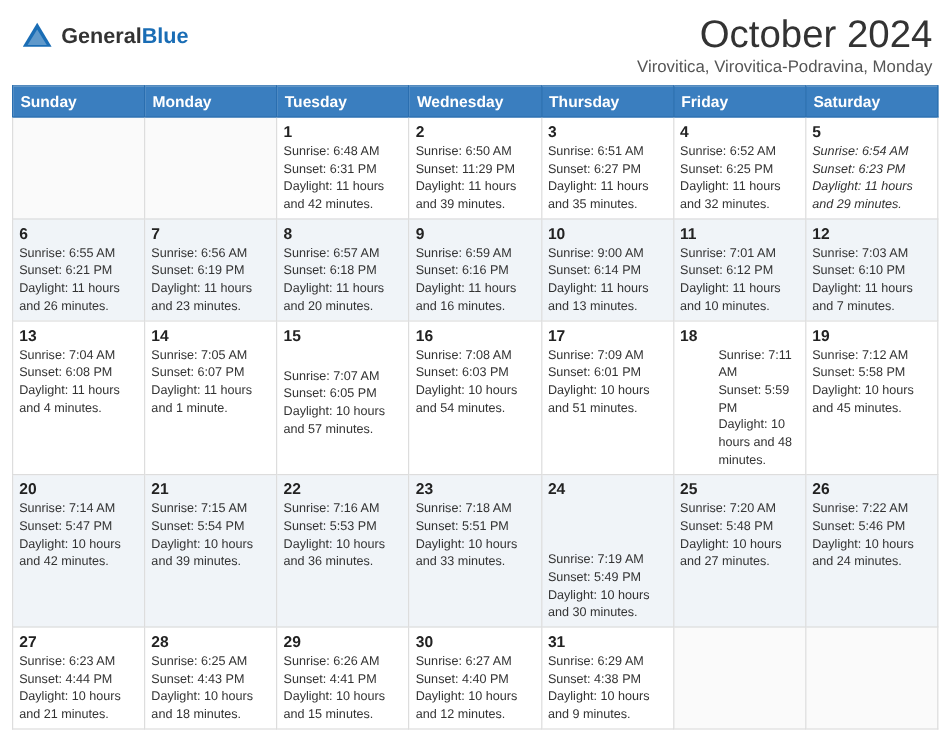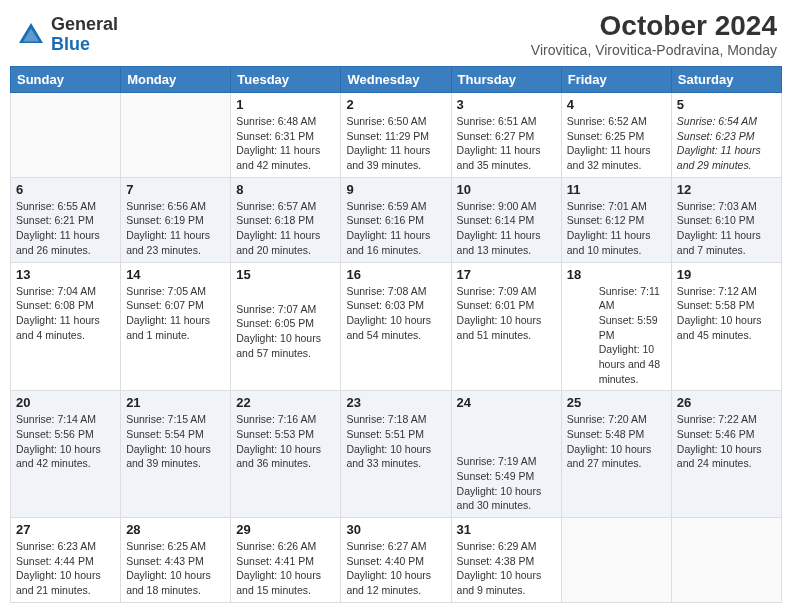--- a/index.html
+++ b/index.html
@@ -17,21 +17,21 @@
       margin-bottom: 8px;
       padding: 0 5px;
     }
     .logo {
       display: flex;
       align-items: center;
       margin-top: 5px;
     }
     .logo-text {
       display: flex;
-      flex-direction: column;
+      flex-direction: row;
       line-height: 1.1;
     }
     .logo-general {
       font-size: 18px;
       font-weight: bold;
       color: #333;
     }
     .logo-blue {
       font-size: 18px;
       font-weight: bold;
@@ -39,22 +39,22 @@
     }
     .logo-icon {
       width: 32px;
       height: 32px;
       margin-right: 4px;
     }
     .title-section {
       text-align: right;
     }
     .month-title {
-      font-size: 28px;
-      font-weight: bold;
+      font-size: 32px;
+      font-weight: normal;
       color: #333;
     }
     .subtitle {
       font-size: 14px;
       color: #555;
     }
     .calendar {
       width: 100%;
       border-collapse: collapse;
     }
@@ -254,21 +254,21 @@
           <span class="day-number">19</span>
           <div class="day-info" style="white-space: pre-line;">Sunrise: 7:12 AM
 Sunset: 5:58 PM
 Daylight: 10 hours and 45 minutes.</div>
         </td>
       </tr>
       <tr>
         <td>
           <span class="day-number">20</span>
           <div class="day-info" style="white-space: pre-line;">Sunrise: 7:14 AM
-Sunset: 5:56 PM
+Sunset: 5:47 PM
 Daylight: 10 hours and 42 minutes.</div>
         </td>
         <td>
           <span class="day-number">21</span>
           <div class="day-info" style="white-space: pre-line;">Sunrise: 7:15 AM
 Sunset: 5:54 PM
 Daylight: 10 hours and 39 minutes.</div>
         </td>
         <td>
           <span class="day-number">22</span>

